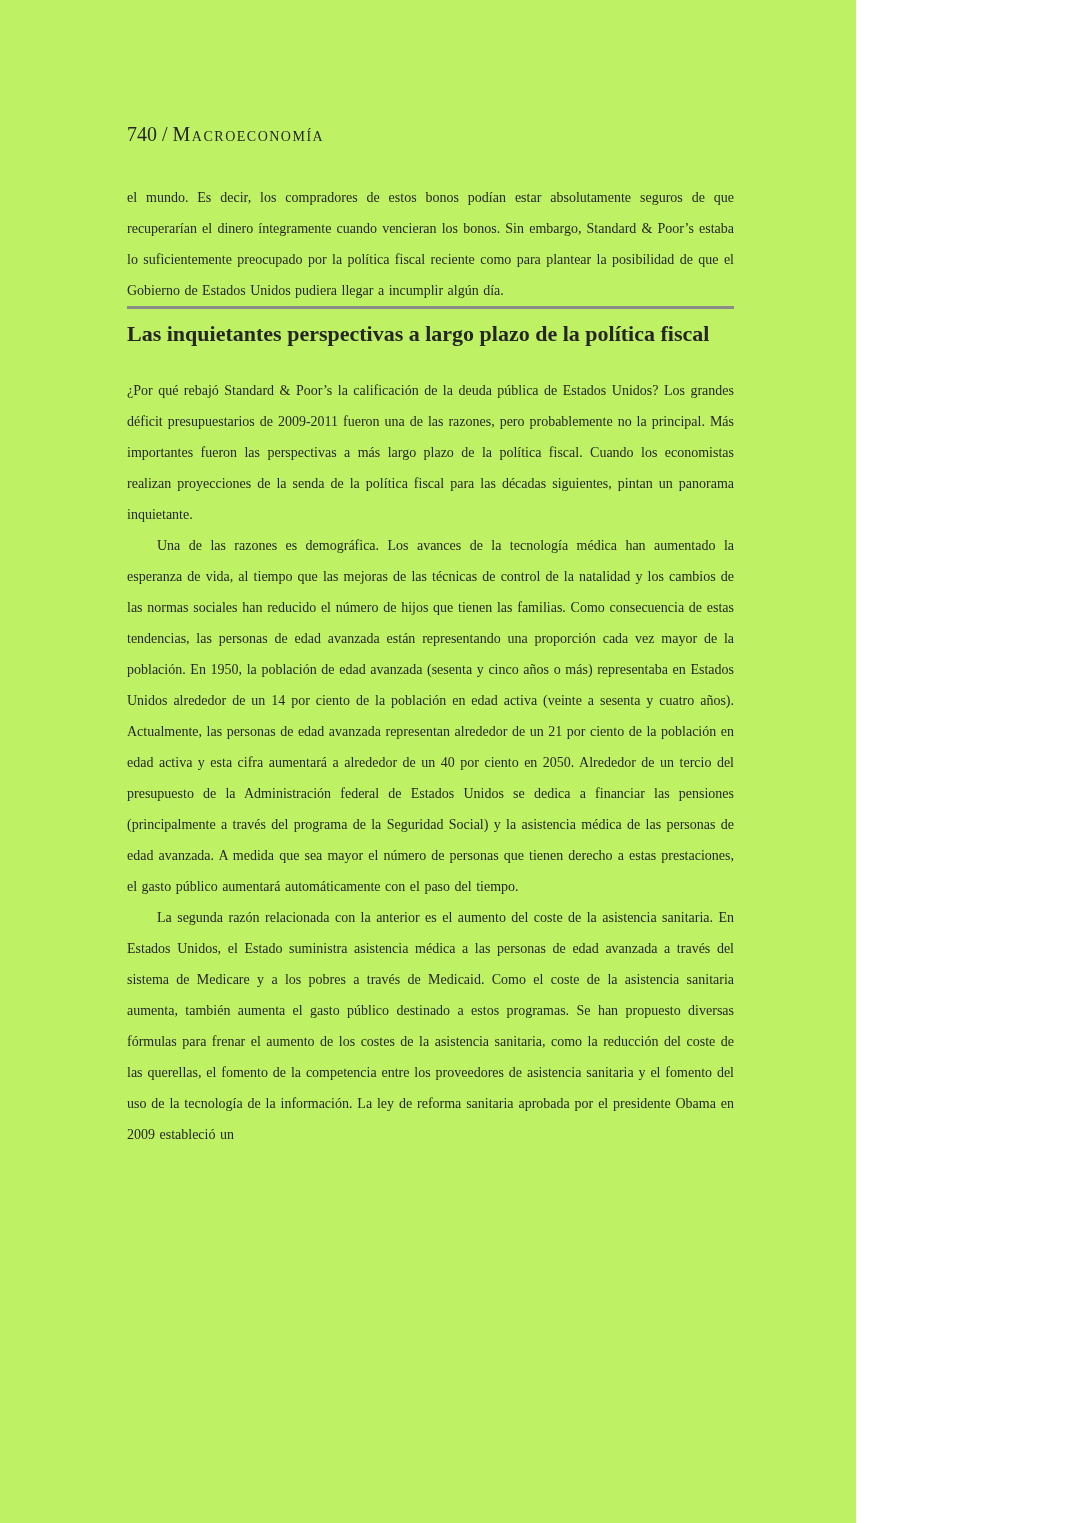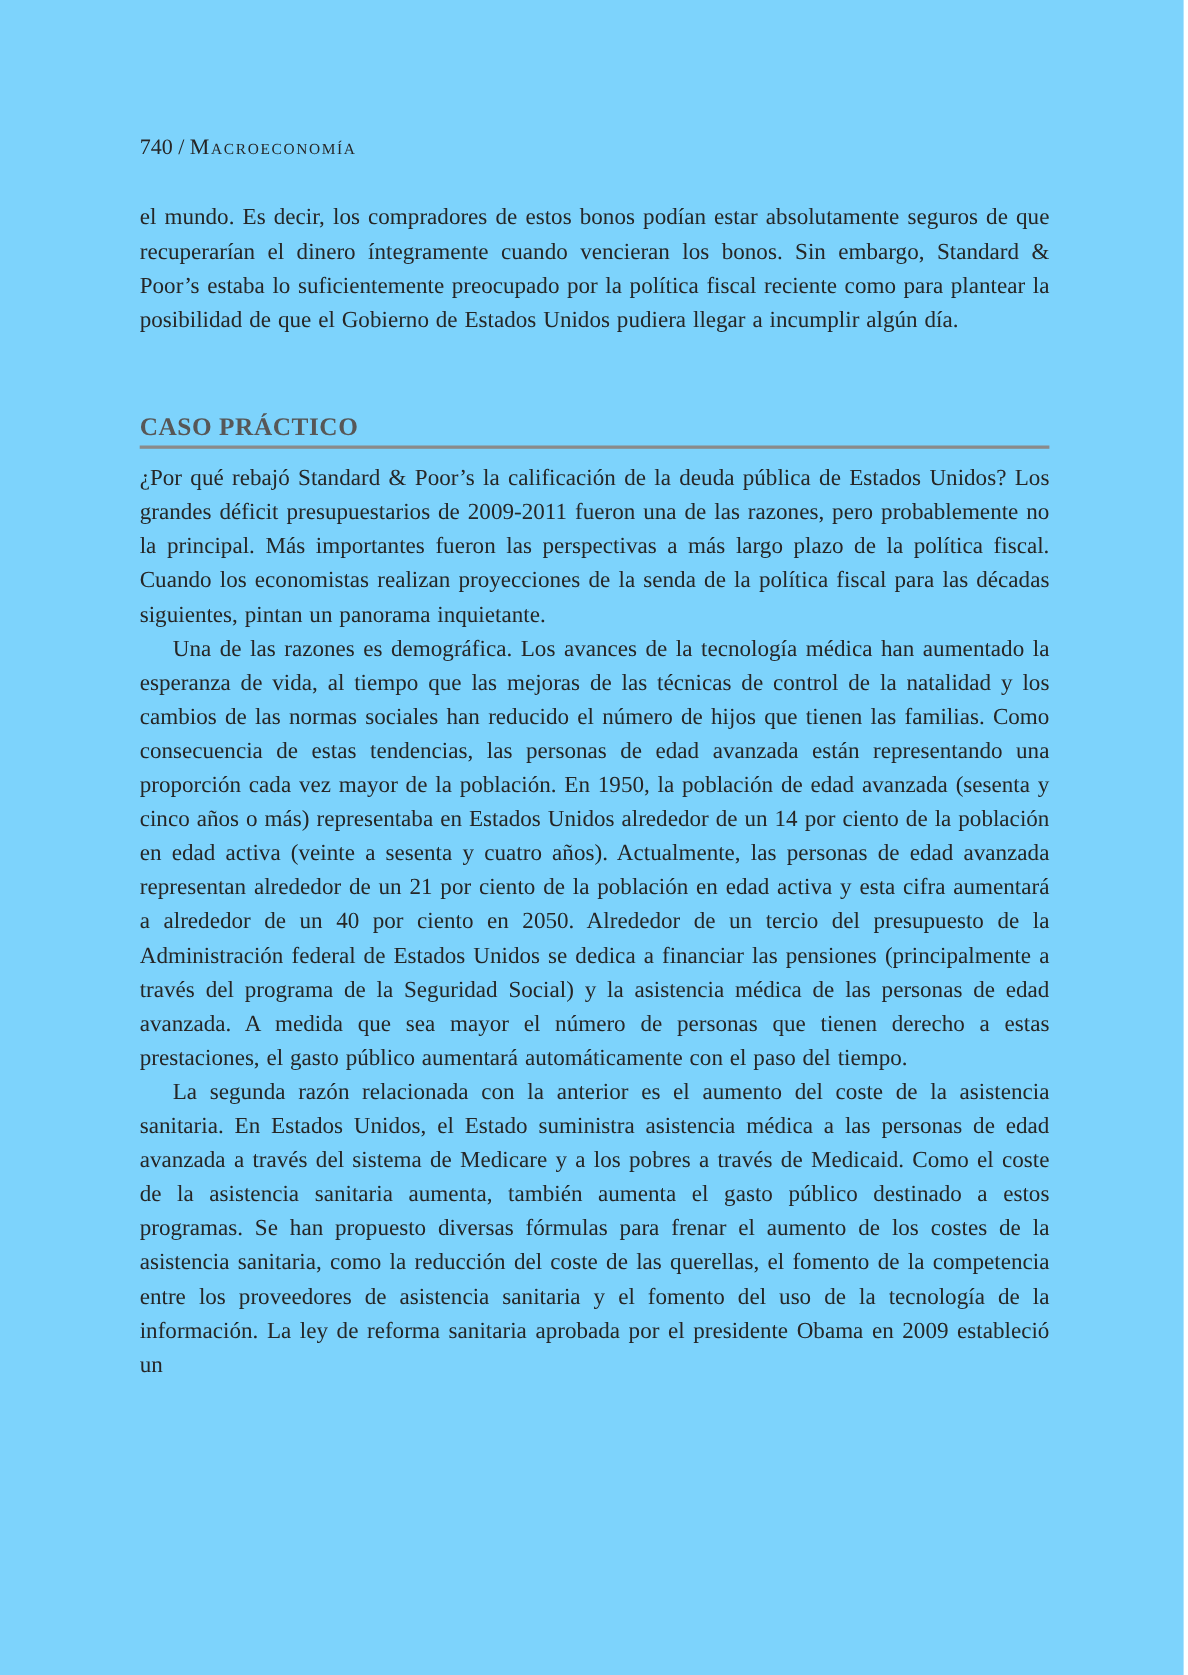--- a/index.html
+++ b/index.html
@@ -11,39 +11,39 @@
     width: 1080px;
     height: 1523px;
     position: relative;
     font-family: "Liberation Serif", "DejaVu Serif", serif;
     color: var(--text-color, #262626);
     overflow: hidden;
   }
   .page {
     position: absolute;
     top: 0; left: 0;
-    width: 1076px;
+    width: 856px;
     height: 1523px;
     box-sizing: border-box;
     padding: 122px 122px 0 127px;
-    background: #7dd3fc;
+    background: #bef264;
   }
   .running-header {
     font-size: 20px;
     line-height: 24px;
     color: var(--text-color, #262626);
     margin: 0 0 36px 0;
     white-space: nowrap;
   }
   .running-header .book-title {
     font-variant: small-caps;
     letter-spacing: 1.5px;
   }
   p.body-para {
-    font-size: 21px;
+    font-size: 14px;
     line-height: 31px;
     text-align: justify;
     margin: 0;
     word-spacing: 1px;
   }
   p.indent {
     text-indent: 30px;
     font-family: Liberation Serif, serif;
   }
   .case-study-label {
@@ -73,24 +73,24 @@
 <div class="page">
 
   <div class="running-header">
     <span>740</span>
     <span> / </span>
     <span class="book-title">Macroeconomía</span>
   </div>
 
   <p class="body-para">el mundo. Es decir, los compradores de estos bonos podían estar absolutamente seguros de que recuperarían el dinero íntegramente cuando vencieran los bonos. Sin embargo, Standard &amp; Poor’s estaba lo suficientemente preocupado por la política fiscal reciente como para plantear la posibilidad de que el Gobierno de Estados Unidos pudiera llegar a incumplir algún día.</p>
 
-  <div class="case-study-label">CASO PRÁCTICO</div>
 
   <hr class="section-rule">
 
+  <div class="case-study-title">Las inquietantes perspectivas a largo plazo de la política fiscal</div>
 
   <p class="body-para">¿Por qué rebajó Standard &amp; Poor’s la calificación de la deuda pública de Estados Unidos? Los grandes déficit presupuestarios de 2009-2011 fueron una de las razones, pero probablemente no la principal. Más importantes fueron las perspectivas a más largo plazo de la política fiscal. Cuando los economistas realizan proyecciones de la senda de la política fiscal para las décadas siguientes, pintan un panorama inquietante.</p>
 
   <p class="body-para indent">Una de las razones es demográfica. Los avances de la tecnología médica han aumentado la esperanza de vida, al tiempo que las mejoras de las técnicas de control de la natalidad y los cambios de las normas sociales han reducido el número de hijos que tienen las familias. Como consecuencia de estas tendencias, las personas de edad avanzada están representando una proporción cada vez mayor de la población. En 1950, la población de edad avanzada (sesenta y cinco años o más) representaba en Estados Unidos alrededor de un 14 por ciento de la población en edad activa (veinte a sesenta y cuatro años). Actualmente, las personas de edad avanzada representan alrededor de un 21 por ciento de la población en edad activa y esta cifra aumentará a alrededor de un 40 por ciento en 2050. Alrededor de un tercio del presupuesto de la Administración federal de Estados Unidos se dedica a financiar las pensiones (principalmente a través del programa de la Seguridad Social) y la asistencia médica de las personas de edad avanzada. A medida que sea mayor el número de personas que tienen derecho a estas prestaciones, el gasto público aumentará automáticamente con el paso del tiempo.</p>
 
   <p class="body-para indent">La segunda razón relacionada con la anterior es el aumento del coste de la asistencia sanitaria. En Estados Unidos, el Estado suministra asistencia médica a las personas de edad avanzada a través del sistema de Medicare y a los pobres a través de Medicaid. Como el coste de la asistencia sanitaria aumenta, también aumenta el gasto público destinado a estos programas. Se han propuesto diversas fórmulas para frenar el aumento de los costes de la asistencia sanitaria, como la reducción del coste de las querellas, el fomento de la competencia entre los proveedores de asistencia sanitaria y el fomento del uso de la tecnología de la información. La ley de reforma sanitaria aprobada por el presidente Obama en 2009 estableció un</p>
 
 </div>
 
 </body></html>

